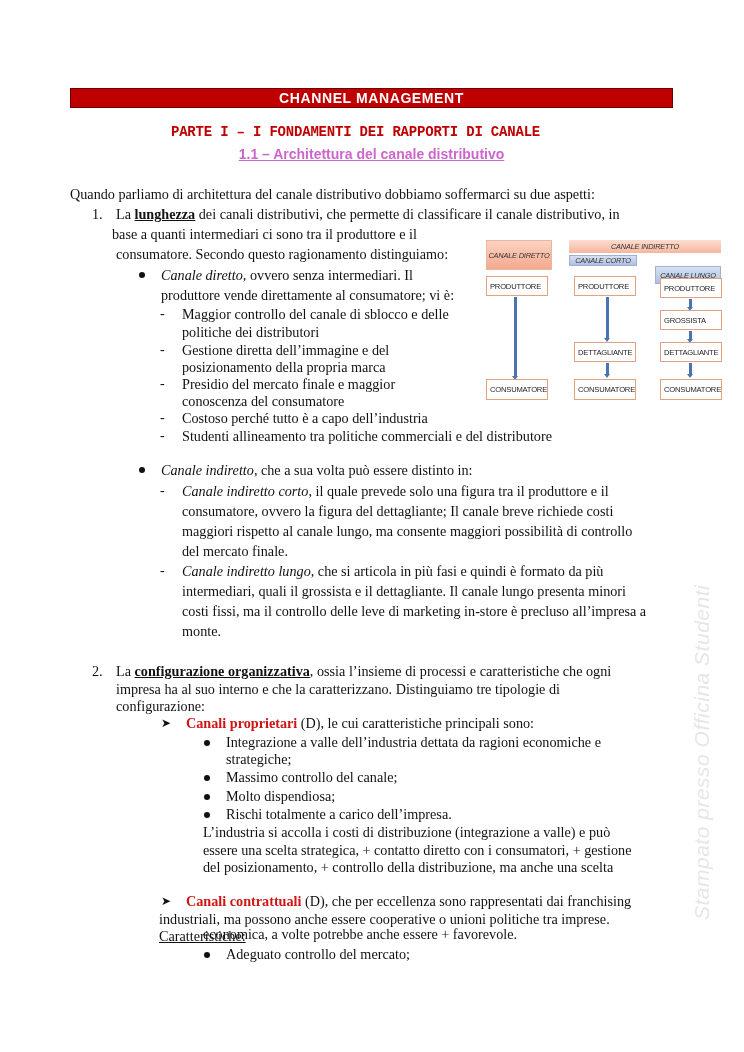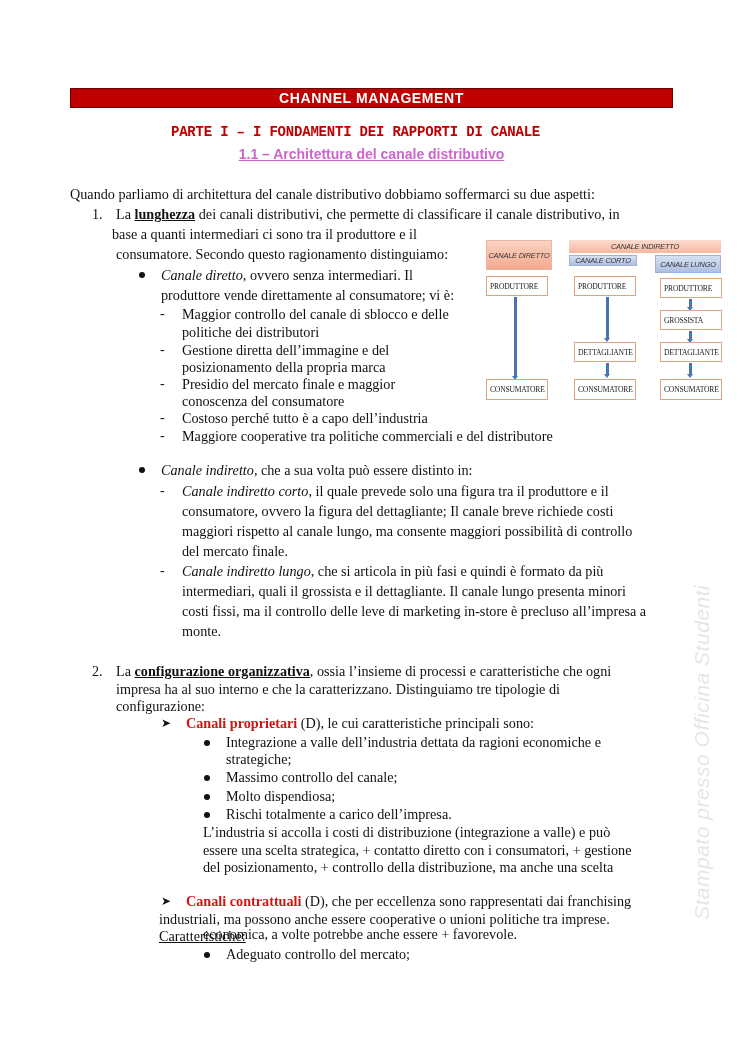--- a/index.html
+++ b/index.html
@@ -32,24 +32,24 @@
     
     .diagram { position: absolute; left: 484px; top: 238px; width: 240px; height: 162px; }
     .dg-head { position: absolute; font-family: "Liberation Sans", "DejaVu Sans", sans-serif;
                font-style: italic; font-size: 7.4px; color: #333; display: flex; align-items: center;
                justify-content: center; box-sizing: border-box; letter-spacing: -0.2px; }
     .dg-direct { left: 2px; top: 2px; width: 66px; height: 30px; background: linear-gradient(#fbd3c2, #f4a98e);
                  border: 1px solid #e8b7a3; }
     .dg-indirect { left: 85px; top: 2px; width: 152px; height: 13px; background: linear-gradient(#fcdccf, #f6b79e); }
     .dg-short { left: 85px; top: 17px; width: 68px; height: 11px; background: linear-gradient(#d7e1f3, #aebfe0);
                 border: 1px solid #9fb1d6; }
-    .dg-long { left: 171px; top: 17px; width: 66px; height: 18px; background: linear-gradient(#d7e1f3, #aebfe0);
+    .dg-long { left: 171px; top: 28px; width: 66px; height: 18px; background: linear-gradient(#d7e1f3, #aebfe0);
                border: 1px solid #9fb1d6; font-style: italic; }
     .dg-box { position: absolute; background: #fff; border: 1px solid #e0a37e; box-sizing: border-box;
-              font-family: Liberation Serif, serif; font-size: 7.6px; color: #222;
+              font-family: Liberation Sans, sans-serif; font-size: 7.6px; color: #222;
               display: flex; align-items: center; padding-left: 3px; letter-spacing: -0.2px; }
     .dg-arrow { position: absolute; width: 3px; background: #4a74b0; }
     .dg-arrow::after { content: ""; position: absolute; left: -2px; bottom: -3px; border-left: 3.5px solid transparent;
                        border-right: 3.5px solid transparent; border-top: 4px solid #4a74b0; }
 
     .watermark { position: absolute; left: 690px; top: 920px; transform-origin: 0 0; transform: rotate(-90deg);
                  font-family: "Liberation Sans", "DejaVu Sans", sans-serif; font-size: 21px; color: #e6e6e6;
                  white-space: nowrap; letter-spacing: 0.5px; font-style: italic; }
   </style>
 </head>
@@ -83,21 +83,21 @@
   <div class="line" style="left:182px; top:323px;">politiche dei distributori</div>
   <div class="dash" style="left:160px; top:341px;">-</div>
   <div class="line" style="left:182px; top:341px;">Gestione diretta dell’immagine e del</div>
   <div class="line" style="left:182px; top:358px;">posizionamento della propria marca</div>
   <div class="dash" style="left:160px; top:375px;">-</div>
   <div class="line" style="left:182px; top:375px;">Presidio del mercato finale e maggior</div>
   <div class="line" style="left:182px; top:392px;">conoscenza del consumatore</div>
   <div class="dash" style="left:160px; top:409px;">-</div>
   <div class="line" style="left:182px; top:409px;">Costoso perché tutto è a capo dell’industria</div>
   <div class="dash" style="left:160px; top:427px;">-</div>
-  <div class="line" style="left:182px; top:427px;">Maggiore cooperative tra politiche commerciali e del distributore</div>
+  <div class="line" style="left:182px; top:427px;">Studenti allineamento tra politiche commerciali e del distributore</div>
 
   <div class="diagram">
     <div class="dg-head dg-direct">CANALE DIRETTO</div>
     <div class="dg-head dg-indirect">CANALE INDIRETTO</div>
     <div class="dg-head dg-short">CANALE CORTO</div>
     <div class="dg-head dg-long">CANALE LUNGO</div>
 
     <div class="dg-box" style="left:2px; top:38px; width:62px; height:20px;">PRODUTTORE</div>
     <div class="dg-arrow" style="left:30px; top:59px; height:80px;"></div>
     <div class="dg-box" style="left:2px; top:141px; width:62px; height:21px;">CONSUMATORE</div>

